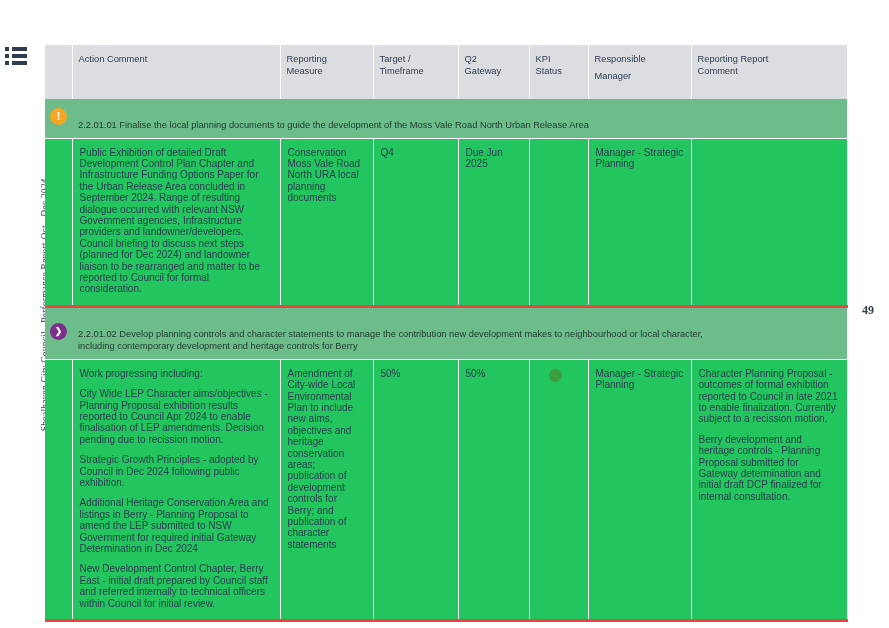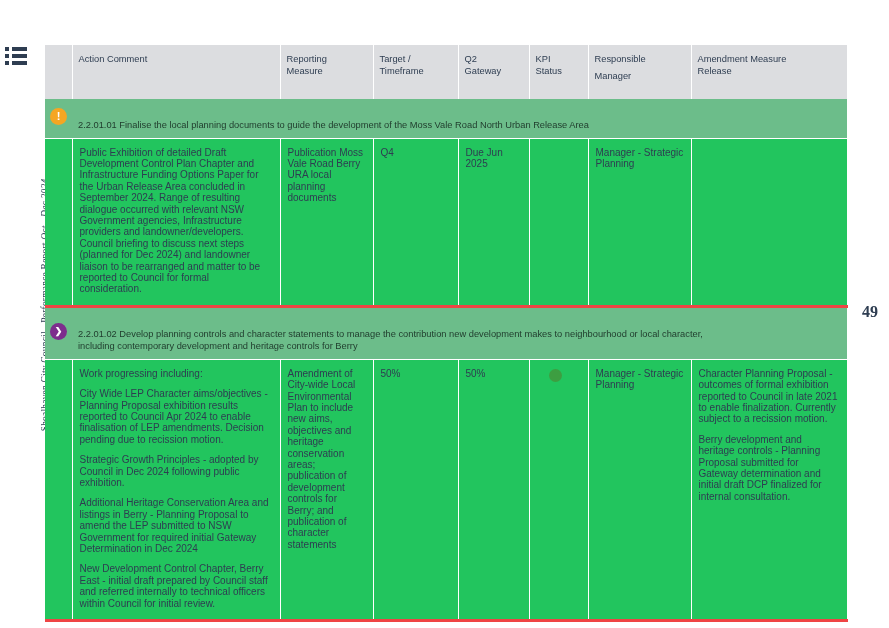--- a/index.html
+++ b/index.html
@@ -64,21 +64,21 @@
     color: #2e3d51;
     white-space: nowrap;
   }
   .vert-label .vl-ital { font-style: italic; }
 
   .page-num {
     position: absolute;
     left: 862px;
     top: 303px;
     font-family: "Liberation Serif", serif;
-    font-size: 16px;
+    font-size: 12px;
     font-weight: bold;
     color: #2e3d51;
   }
 
   
   .table-wrap {
     position: absolute;
     left: 45px;
     top: 45px;
     width: 652px;
@@ -249,42 +249,42 @@
         <td>
           <span>KPI</span>
           <span class="hdr-l2">Status</span>
         </td>
         <td>
           <span>Responsible</span>
           <span class="hdr-gap"></span>
           <span class="hdr-l2">Manager</span>
         </td>
         <td>
-          <span>Amendment Measure</span>
-          <span class="hdr-l2">Release</span>
+          <span>Reporting Report</span>
+          <span class="hdr-l2">Comment</span>
         </td>
       </tr>
 
       <tr class="action">
         <td class="icon-cell">
           <span class="st-icon warning">
             <span class="st-glyph">!</span>
           </span>
         </td>
         <td colspan="7">
           <span>2.2.01.01 Finalise the local planning documents to guide the development of the Moss Vale Road North Urban Release Area</span>
         </td>
       </tr>
       <tr class="data">
         <td class="icon-cell"></td>
         <td>
           <p>Public Exhibition of detailed Draft Development Control Plan Chapter and Infrastructure Funding Options Paper for the Urban Release Area concluded in September 2024. Range of resulting dialogue occurred with relevant NSW Government agencies, Infrastructure providers and landowner/developers. Council briefing to discuss next steps (planned for Dec 2024) and landowner liaison to be rearranged and matter to be reported to Council for formal consideration.</p>
         </td>
         <td>
-          <p>Publication Moss Vale Road Berry URA local planning documents</p>
+          <p>Conservation Moss Vale Road North URA local planning documents</p>
         </td>
         <td>Q4</td>
         <td>Due Jun 2025</td>
         <td></td>
         <td>Manager - Strategic Planning</td>
         <td></td>
       </tr>
 
       <tr class="action">
         <td class="icon-cell">

